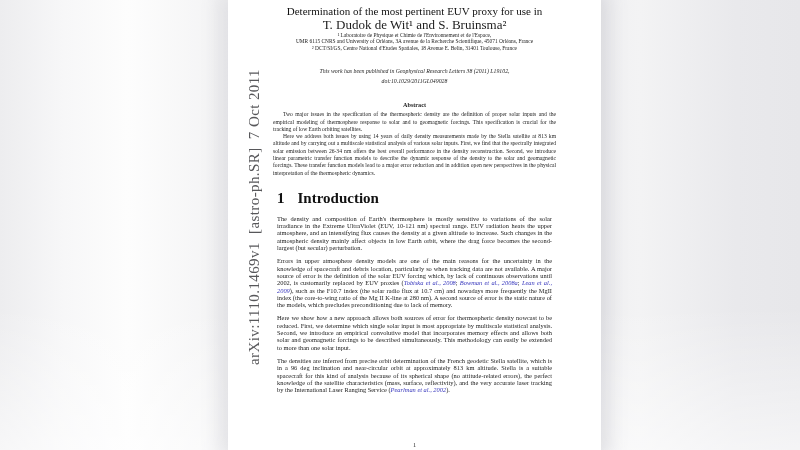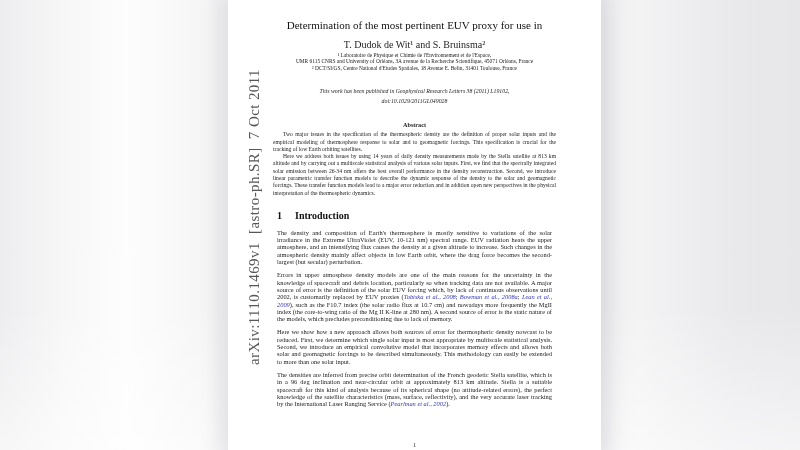--- a/index.html
+++ b/index.html
@@ -19,31 +19,31 @@
   .arxiv-stamp{
     position:absolute;left:26px;top:217px;
     transform:translate(-50%,-50%) rotate(-90deg);
     white-space:pre;
     font-size:15px;letter-spacing:0.4px;color:#57575a;
   }
   .content{
     position:absolute;top:0;left:49px;width:275px;height:450px;
     color:#1c1c1c;
   }
-  .title{margin:0;padding-top:18px;font-size:11px;font-weight:normal;line-height:15.5px;text-align:center;color:#121212;}
+  .title{margin:0;padding-top:4px;font-size:11px;font-weight:normal;line-height:15.5px;text-align:center;color:#121212;}
   .title span{display:block;}
-  .authors{margin-top:6px;font-size:10px;line-height:9px;text-align:center;}
+  .authors{font-size:13px;line-height:9px;text-align:center;}
   .affil{font-size:5.4px;line-height:6.9px;text-align:center;color:#222;}
   .affil.first{margin-top:3px;}
   .pubnote{margin-top:15px;font-size:5.8px;line-height:9.5px;font-style:italic;text-align:center;}
   .pubnote span{display:block;}
   .abs-head{margin-top:15px;font-size:6.2px;font-weight:bold;text-align:center;}
   p.abs{margin:0 -4px;font-size:5.6px;line-height:7.3px;text-align:justify;text-indent:10px;}
   p.abs.first{margin-top:3px;}
-  .sec{margin:13px 0 0 0;font-size:10px;font-weight:bold;color:#111;}
+  .sec{margin:13px 0 0 0;font-size:15px;font-weight:bold;color:#111;}
   .sec .sec-num{margin-right:13px;}
   p.body-p{margin:8px 0 0 0;font-size:6.4px;line-height:7.3px;text-align:justify;}
   p.body-p + p.body-p{margin-top:6px;}
   .cite{color:#3333bb;font-style:italic;}
   .pageno{position:absolute;bottom:2px;left:0;width:100%;text-align:center;font-size:6.5px;color:#333;}
 </style>
 </head>
 <body>
 
 <div class="stage">

